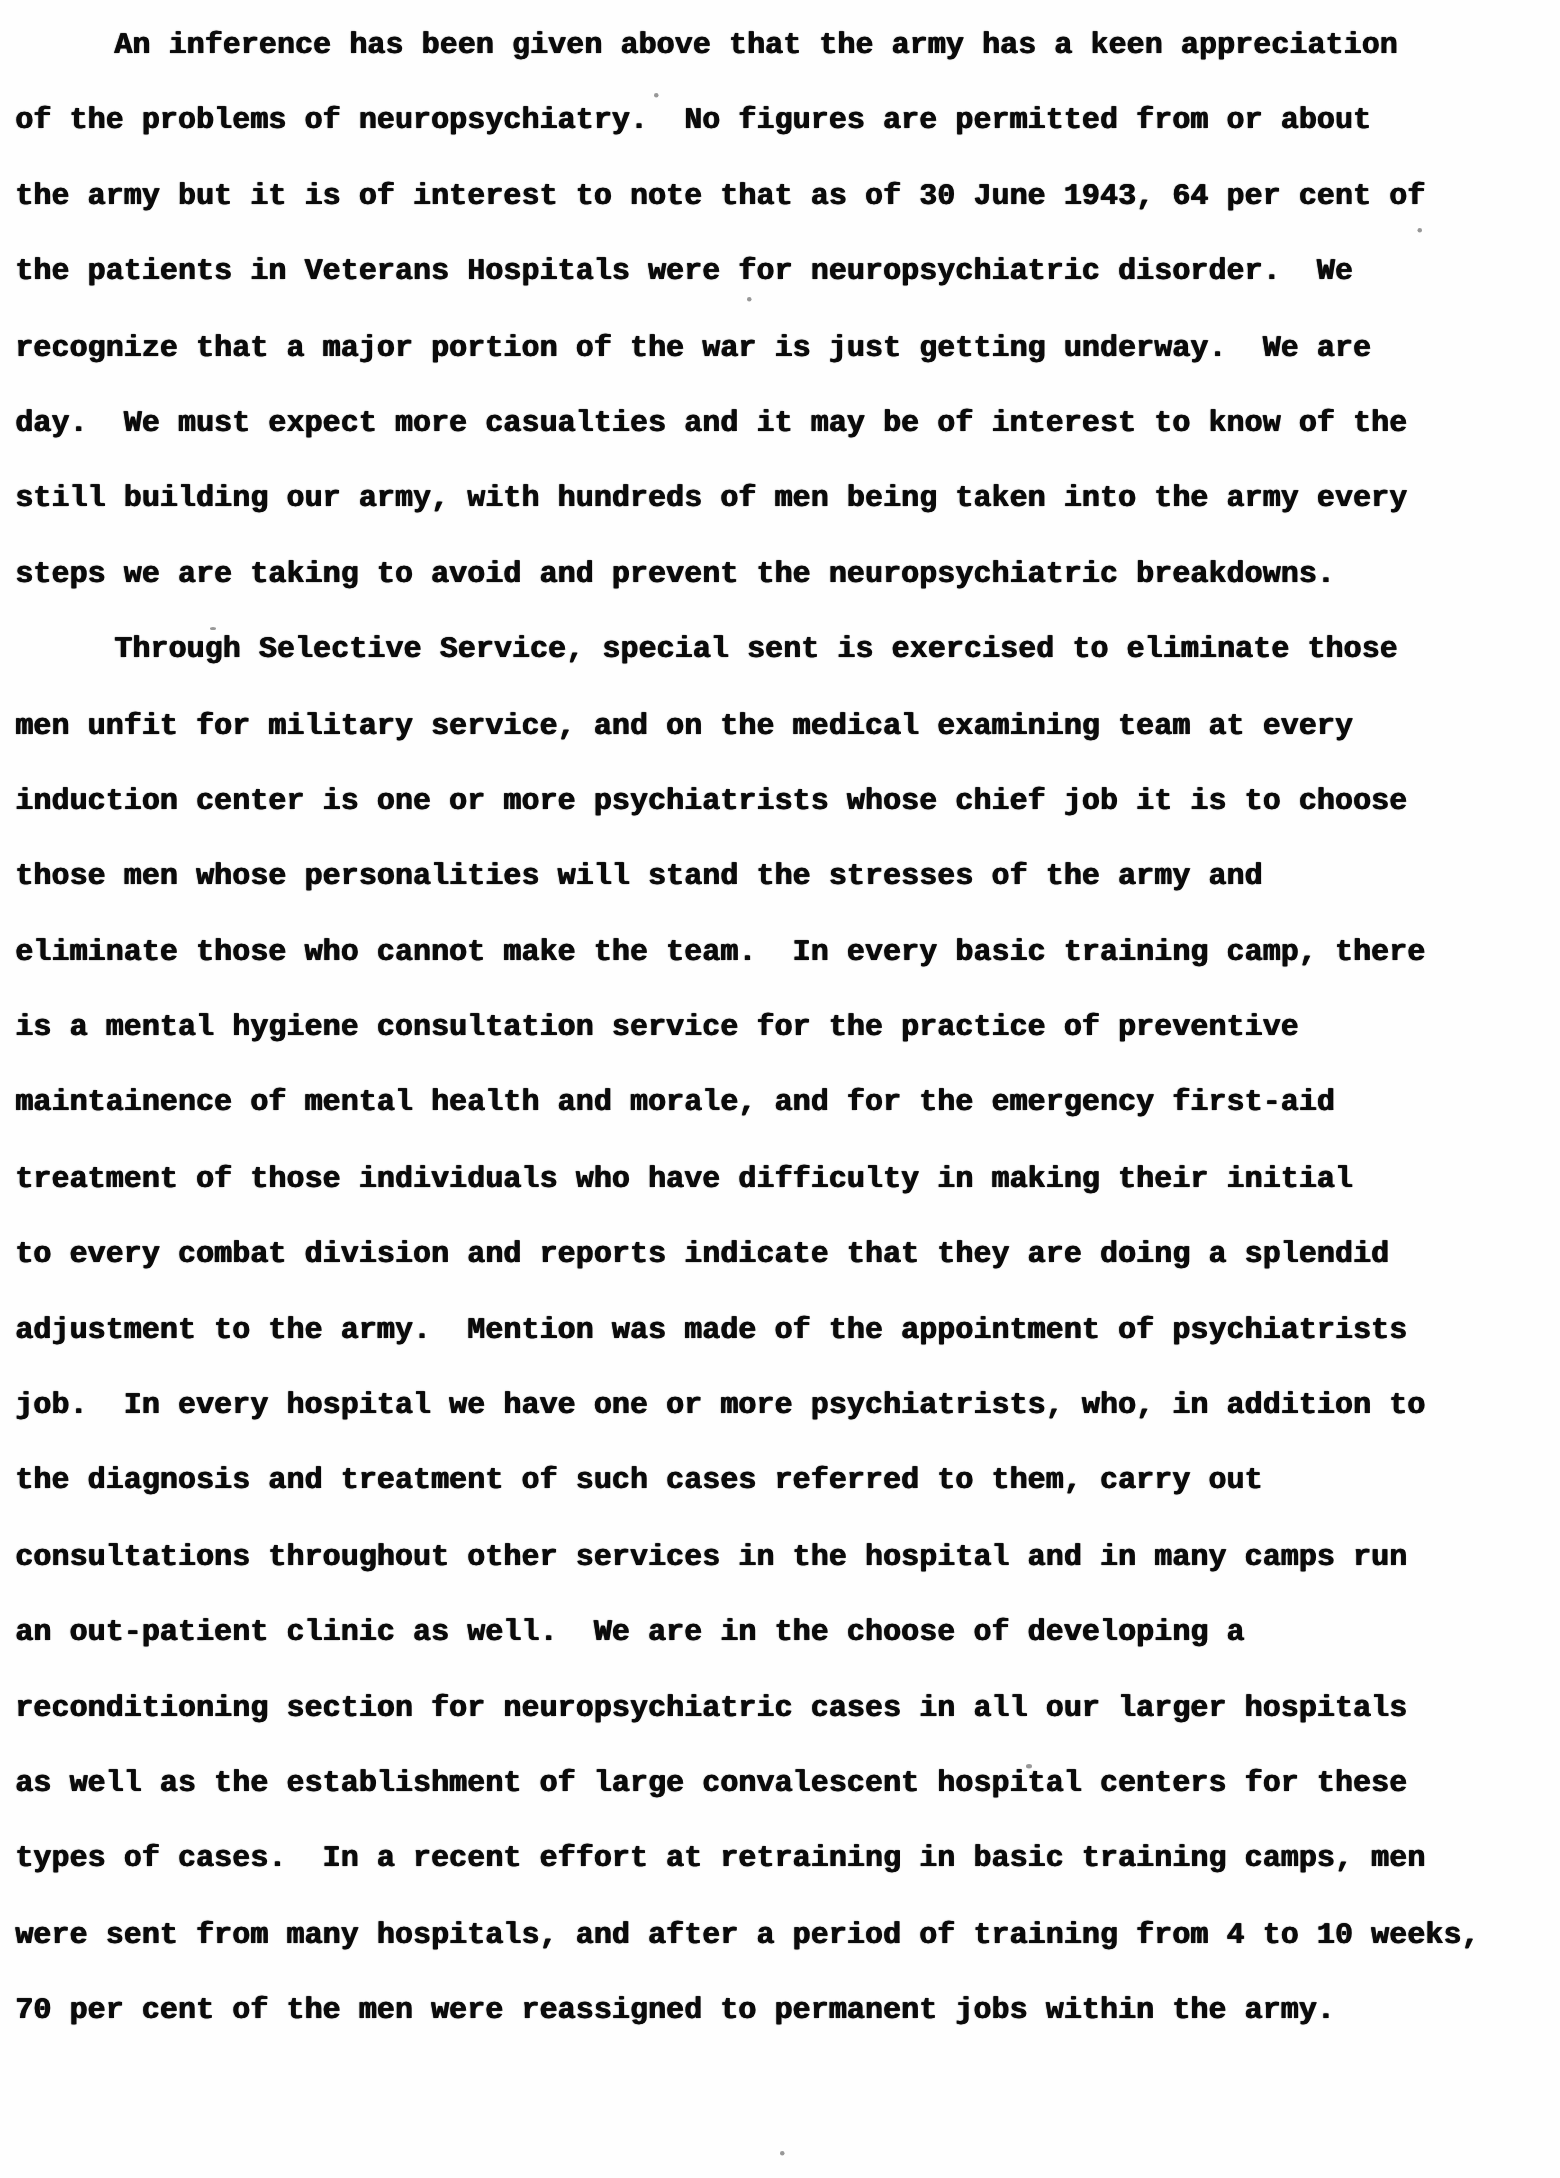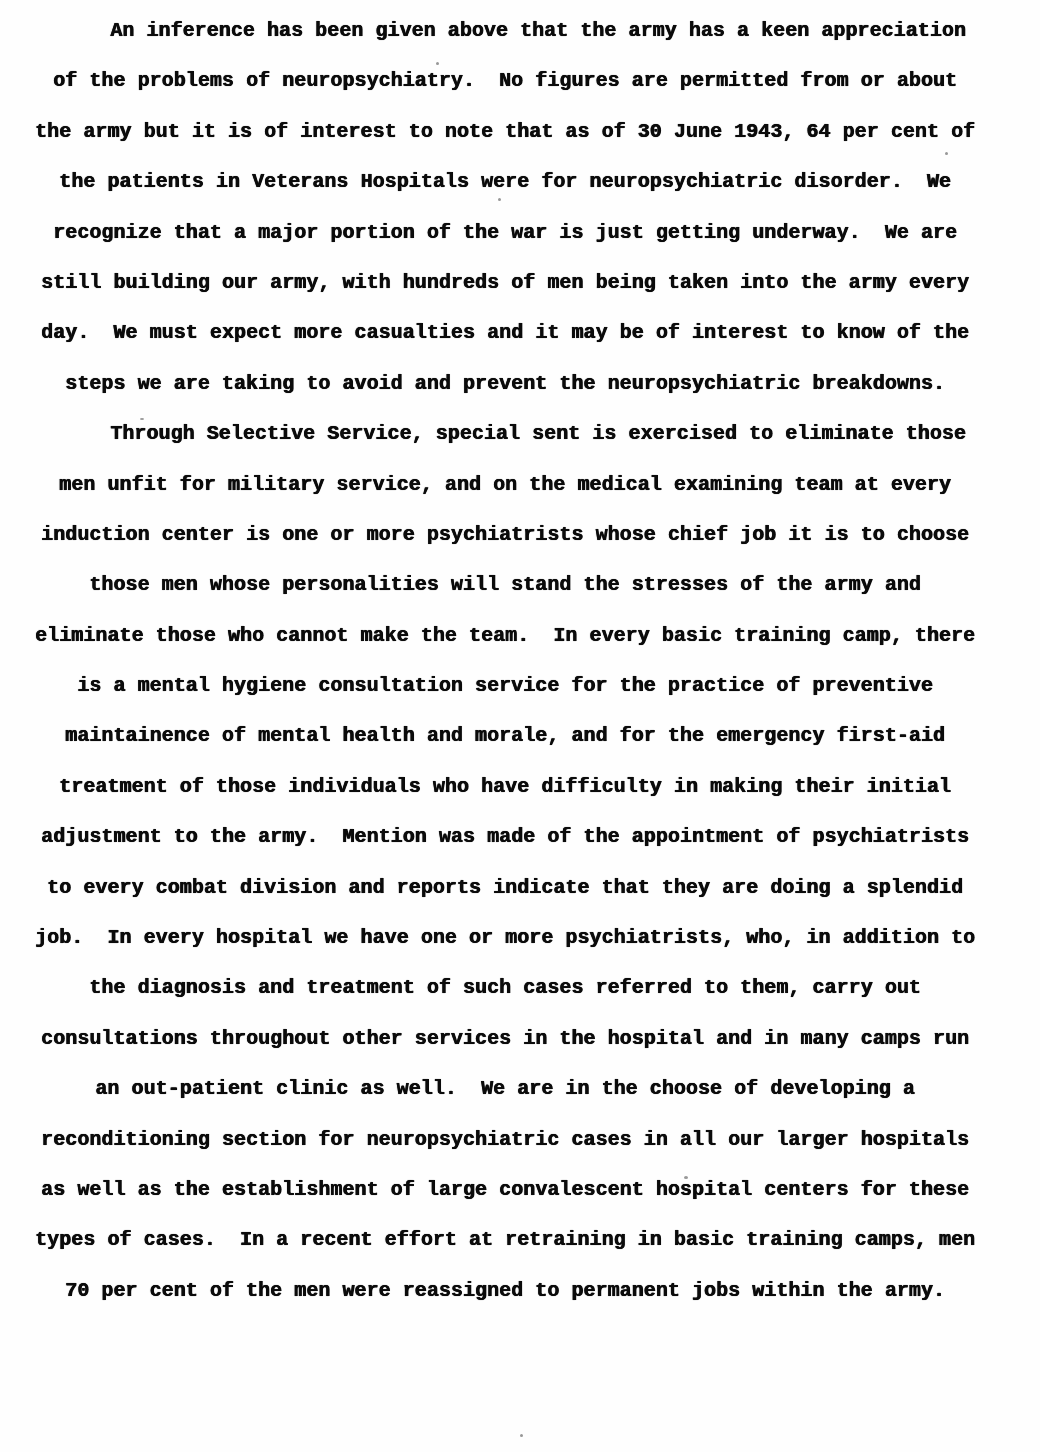--- a/index.html
+++ b/index.html
@@ -11,23 +11,22 @@
     position: relative;
     width: 1040px;
     height: 1452px;
     background: #fefefe;
     overflow: hidden;
     font-family: "Liberation Mono", "DejaVu Sans Mono", monospace;
   }
   .textblock {
     position: absolute;
     top: 6px;
-    left: 0;
+    left: 10px;
     width: 1010px;
-    text-align: center;
   }
   .line {
     height: 50.4px;
     line-height: 50.4px;
     font-size: 20px;
     font-weight: bold;
     color: #0b0b0b;
     white-space: pre;
     letter-spacing: 0.05px;
     
@@ -53,40 +52,41 @@
 </head>
 <body>
 
 <div class="page">
   <div class="textblock">
     <div class="line indent">An inference has been given above that the army has a keen appreciation</div>
     <div class="line">of the problems of neuropsychiatry.  No figures are permitted from or about</div>
     <div class="line">the army but it is of interest to note that as of 30 June 1943, 64 per cent of</div>
     <div class="line">the patients in Veterans Hospitals were for neuropsychiatric disorder.  We</div>
     <div class="line">recognize that a major portion of the war is just getting underway.  We are</div>
+    <div class="line">day.  We must expect more casualties and it may be of interest to know of the</div>
     <div class="line">still building our army, with hundreds of men being taken into the army every</div>
-    <div class="line">day.  We must expect more casualties and it may be of interest to know of the</div>
     <div class="line">steps we are taking to avoid and prevent the neuropsychiatric breakdowns.</div>
     <div class="line indent">Through Selective Service, special sent is exercised to eliminate those</div>
     <div class="line">men unfit for military service, and on the medical examining team at every</div>
     <div class="line">induction center is one or more psychiatrists whose chief job it is to choose</div>
     <div class="line">those men whose personalities will stand the stresses of the army and</div>
     <div class="line">eliminate those who cannot make the team.  In every basic training camp, there</div>
     <div class="line">is a mental hygiene consultation service for the practice of preventive</div>
     <div class="line">maintainence of mental health and morale, and for the emergency first-aid</div>
     <div class="line">treatment of those individuals who have difficulty in making their initial</div>
+    <div class="line">to every combat division and reports indicate that they are doing a splendid</div>
     <div class="line">adjustment to the army.  Mention was made of the appointment of psychiatrists</div>
-    <div class="line">to every combat division and reports indicate that they are doing a splendid</div>
     <div class="line">job.  In every hospital we have one or more psychiatrists, who, in addition to</div>
     <div class="line">the diagnosis and treatment of such cases referred to them, carry out</div>
     <div class="line">consultations throughout other services in the hospital and in many camps run</div>
     <div class="line">an out-patient clinic as well.  We are in the choose of developing a</div>
     <div class="line">reconditioning section for neuropsychiatric cases in all our larger hospitals</div>
     <div class="line">as well as the establishment of large convalescent hospital centers for these</div>
     <div class="line">types of cases.  In a recent effort at retraining in basic training camps, men</div>
+    <div class="line">were sent from many hospitals, and after a period of training from 4 to 10 weeks,</div>
     <div class="line">70 per cent of the men were reassigned to permanent jobs within the army.</div>
   </div>
 
   <span class="speck s1"></span>
   <span class="speck s2"></span>
   <span class="speck s3"></span>
   <span class="speck s4"></span>
   <span class="speck s5"></span>
   <span class="speck s6"></span>
 </div>

